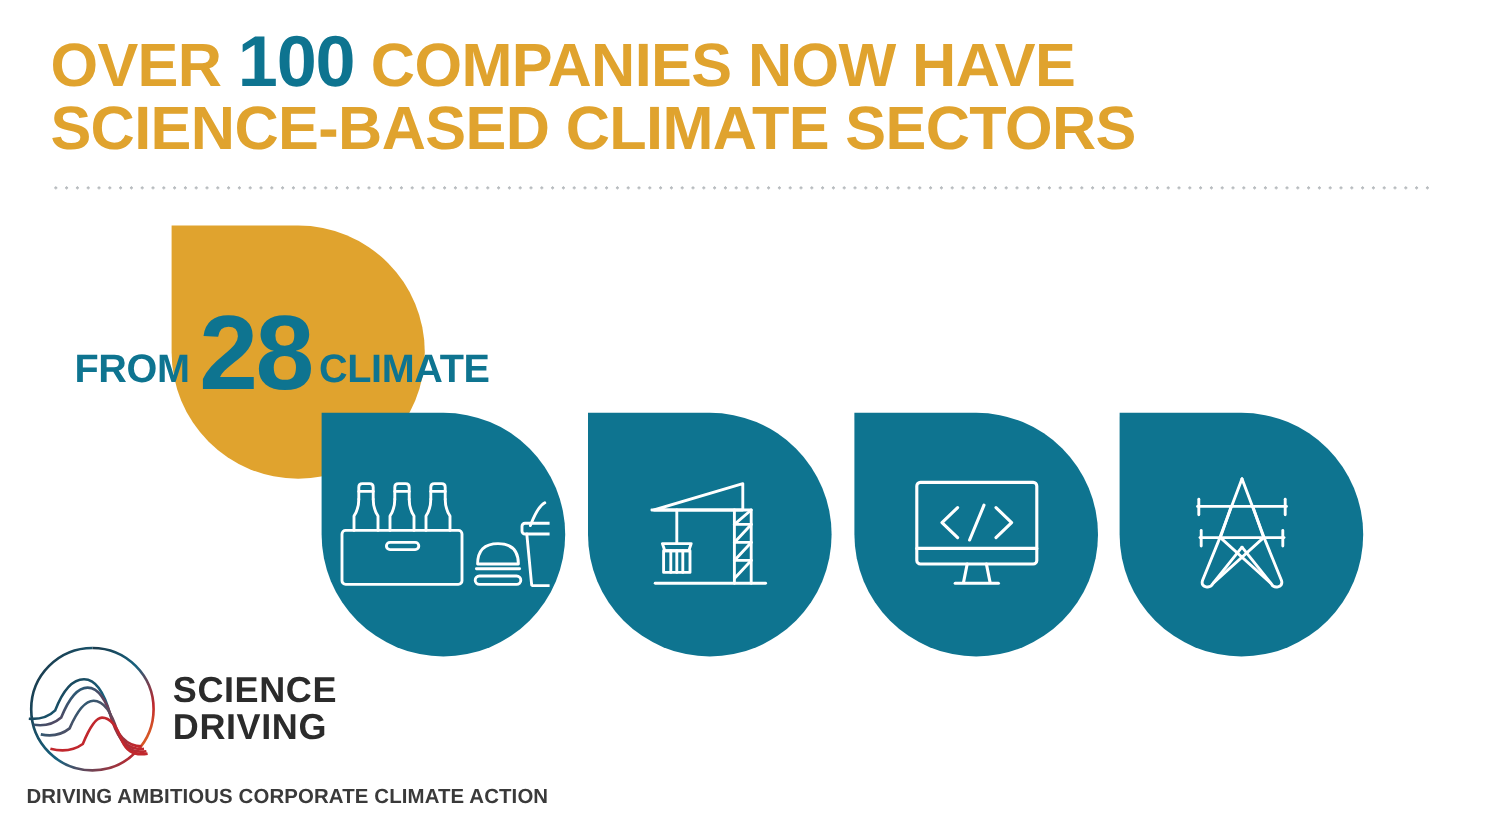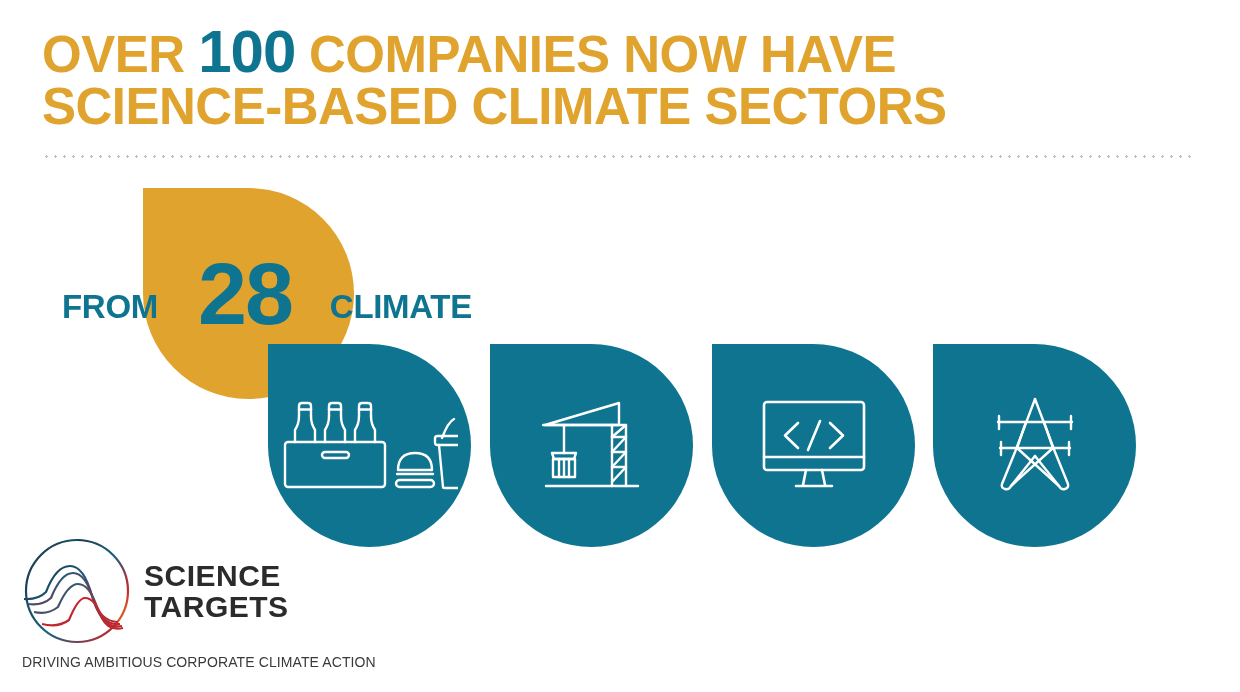--- a/index.html
+++ b/index.html
@@ -87,21 +87,20 @@
 
   
   #sector-caption {
     position: absolute;
     left: 62px;
     top: 244px;
     display: flex;
     align-items: baseline;
     white-space: nowrap;
     color: #0E7490;
-    gap: 32px;
   }
   .sector-word {
     font-weight: bold;
     font-size: 33px;
     letter-spacing: -0.3px;
     color: #0E7490;
   }
   #sector-number {
     font-weight: bold;
     font-size: 88px;
@@ -126,22 +125,22 @@
     margin-left: 12px;
     color: #2b2b2b;
     font-size: 30px;
     line-height: 31px;
     letter-spacing: 0.5px;
     font-weight: 700;
   }
   #logo-tagline {
     margin-top: 8px;
     color: #3a3a3a;
-    font-size: 14px;
-    font-weight: normal;
+    font-size: 17px;
+    font-weight: bold;
     letter-spacing: 0.1px;
     white-space: nowrap;
     text-align: right;
   }
 </style>
 </head>
 <body>
 
 <div id="canvas">
 
@@ -285,19 +284,19 @@
         <path d="M55 4 A51 51 0 0 1 106 55 A51 51 0 0 1 92 90" stroke="url(#g1)" stroke-width="2.2" fill="none"></path>
         <path d="M55 4 A51 51 0 0 0 4 55 A51 51 0 0 0 55 106 A51 51 0 0 0 92 90" stroke="url(#g2)" stroke-width="2.2" fill="none"></path>
 
         <path d="M2 63 Q16 64 24 56 Q34 30 48 30 Q62 30 70 60 Q78 86 96 86" stroke="url(#g2)" stroke-width="2.2" fill="none"></path>
         <path d="M6 68 Q20 70 29 62 Q39 37 51 37 Q64 37 72 66 Q80 90 98 88" stroke="url(#g3)" stroke-width="2.2" fill="none"></path>
         <path d="M12 76 Q26 79 36 71 Q46 48 56 48 Q68 48 76 74 Q83 93 100 90" stroke="url(#g4)" stroke-width="2.2" fill="none"></path>
         <path d="M20 88 Q36 92 47 84 Q56 62 63 62 Q73 62 80 82 Q86 95 101 92" stroke="#c1272d" stroke-width="2.2" fill="none"></path>
       </svg>
       <div id="logo-wordmark">
         <div>SCIENCE</div>
-        <div>TARGETS</div>
+        <div>DRIVING</div>
       </div>
     </div>
     <div id="logo-tagline">DRIVING AMBITIOUS CORPORATE CLIMATE ACTION</div>
   </div>
 
 </div>
 
 </body></html>

